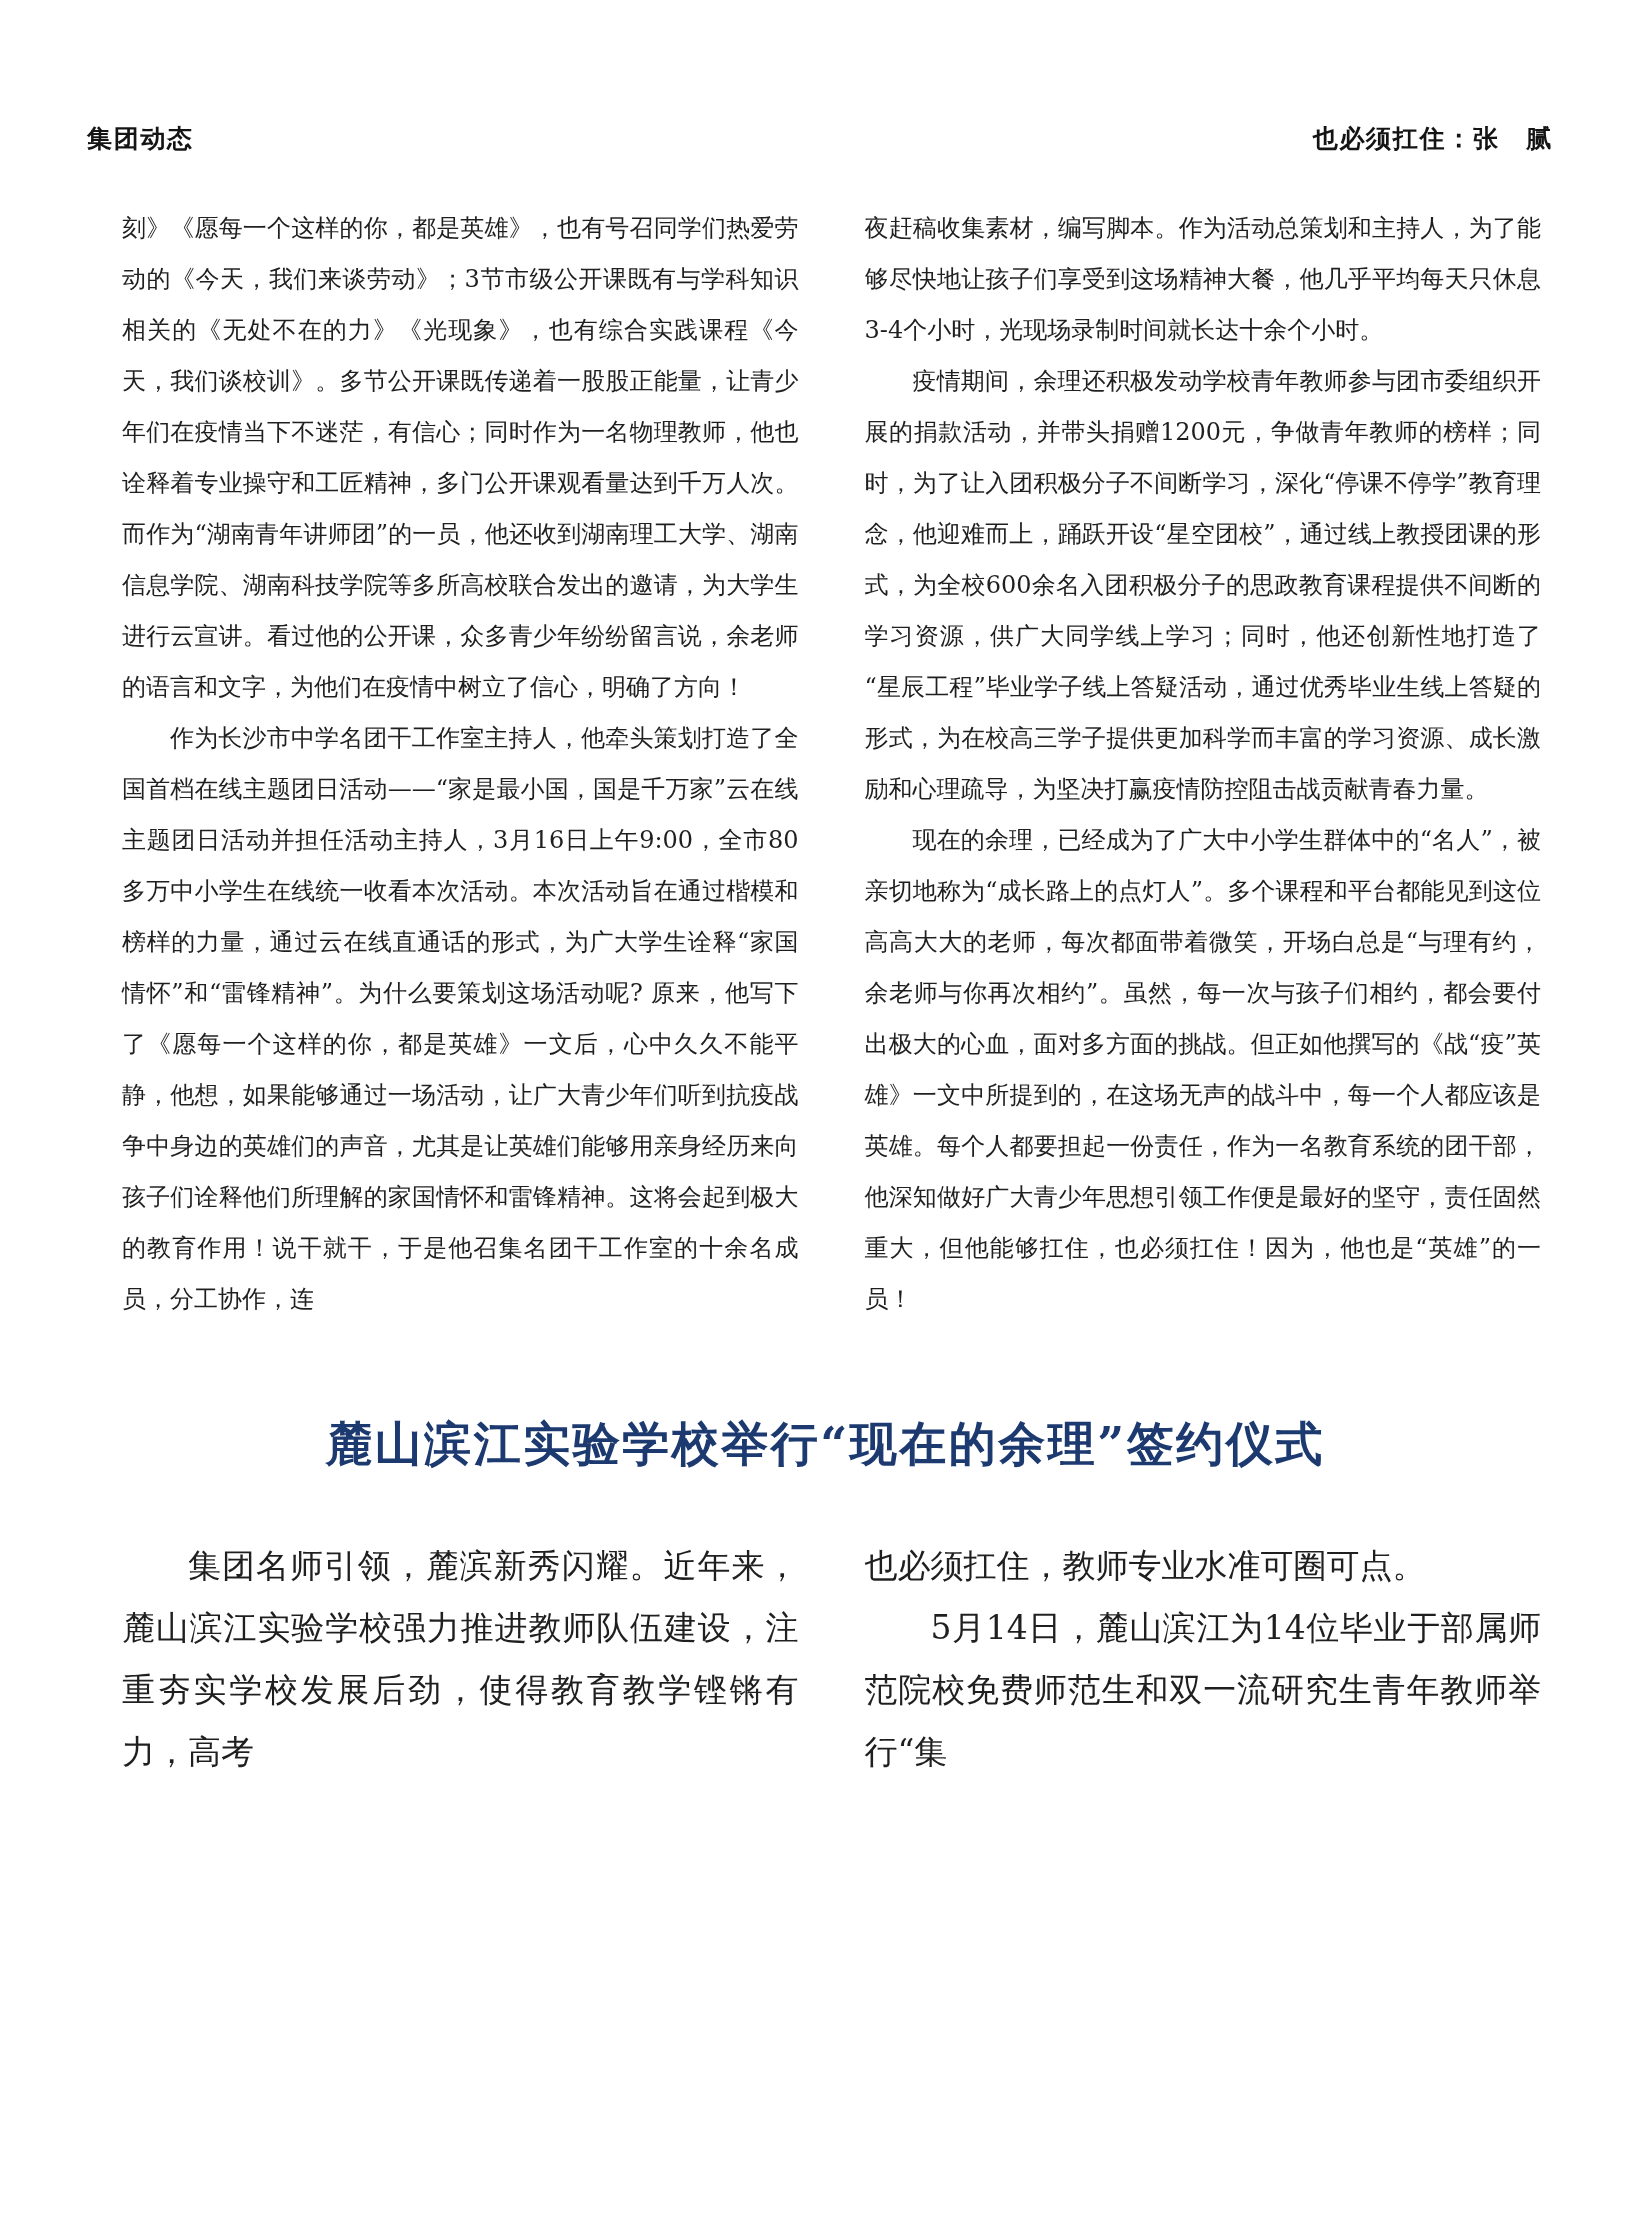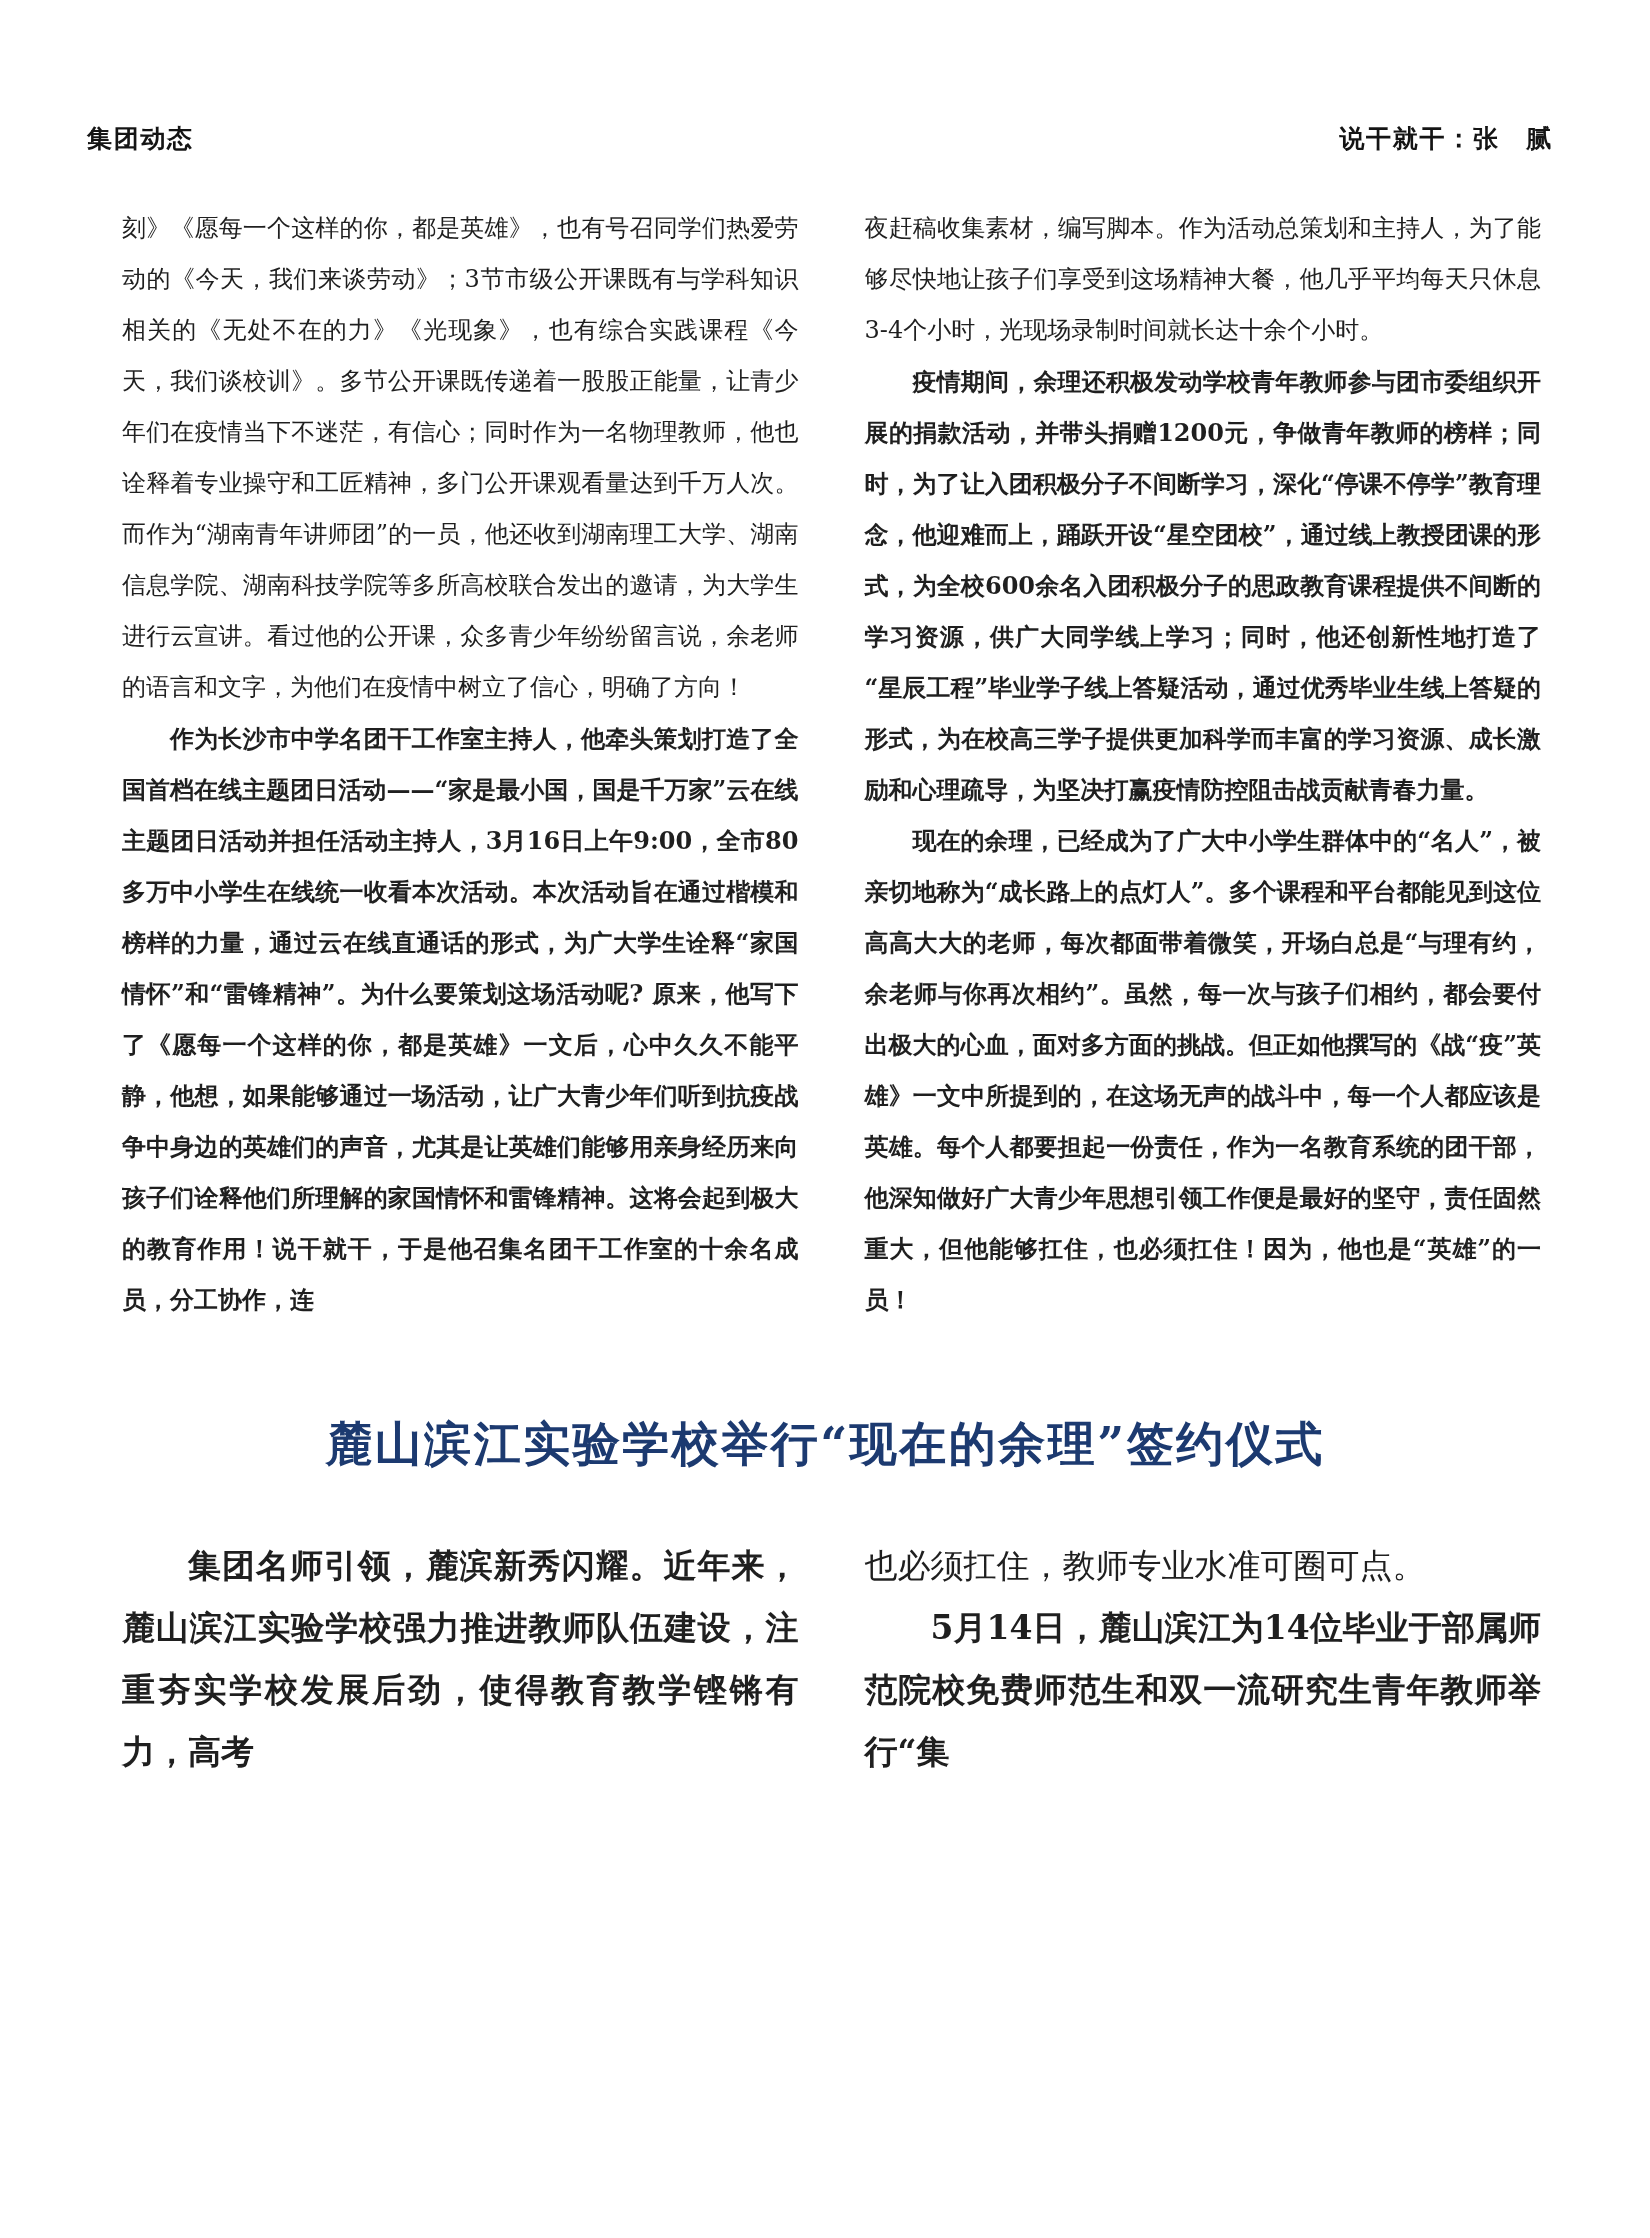--- a/index.html
+++ b/index.html
@@ -35,21 +35,21 @@
     width:677px;
     text-align:justify;
     text-justify:inter-ideograph;
   }
   .article1{margin-top:48px;}
   .article1 .col{
     font-size:24px;
     line-height:51px;
   }
   .para{margin:0;padding:0;}
-  .indent{text-indent:2em;font-weight:bold;}
+  .indent{text-indent:2em;}
   .article2-title{
     margin:86px 0 0 0;
     text-align:center;
     font-size:47px;
     line-height:66px;
     font-weight:bold;
     color:var(--title-blue,#1c3a70);
     letter-spacing:2.5px;
     font-family:"DejaVu Serif","Liberation Serif",serif;
   }
@@ -59,21 +59,21 @@
     line-height:62px;
   }
 </style>
 </head>
 <body>
 
 <div>
 
   <div class="page-header">
     <span>集团动态</span>
-    <span>说干就干：张　腻</span>
+    <span>也必须扛住：张　腻</span>
   </div>
 
   <section class="article1">
     <div class="columns">
       <div class="col">
         <p class="para">刻》《愿每一个这样的你，都是英雄》，也有号召同学们热爱劳动的《今天，我们来谈劳动》；3节市级公开课既有与学科知识相关的《无处不在的力》《光现象》，也有综合实践课程《今天，我们谈校训》。多节公开课既传递着一股股正能量，让青少年们在疫情当下不迷茫，有信心；同时作为一名物理教师，他也诠释着专业操守和工匠精神，多门公开课观看量达到千万人次。而作为“湖南青年讲师团”的一员，他还收到湖南理工大学、湖南信息学院、湖南科技学院等多所高校联合发出的邀请，为大学生进行云宣讲。看过他的公开课，众多青少年纷纷留言说，余老师的语言和文字，为他们在疫情中树立了信心，明确了方向！</p>
         <p class="para indent">作为长沙市中学名团干工作室主持人，他牵头策划打造了全国首档在线主题团日活动——“家是最小国，国是千万家”云在线主题团日活动并担任活动主持人，3月16日上午9:00，全市80多万中小学生在线统一收看本次活动。本次活动旨在通过楷模和榜样的力量，通过云在线直通话的形式，为广大学生诠释“家国情怀”和“雷锋精神”。为什么要策划这场活动呢? 原来，他写下了《愿每一个这样的你，都是英雄》一文后，心中久久不能平静，他想，如果能够通过一场活动，让广大青少年们听到抗疫战争中身边的英雄们的声音，尤其是让英雄们能够用亲身经历来向孩子们诠释他们所理解的家国情怀和雷锋精神。这将会起到极大的教育作用！说干就干，于是他召集名团干工作室的十余名成员，分工协作，连</p>
       </div>
       <div class="col">
         <p class="para">夜赶稿收集素材，编写脚本。作为活动总策划和主持人，为了能够尽快地让孩子们享受到这场精神大餐，他几乎平均每天只休息3-4个小时，光现场录制时间就长达十余个小时。</p>

